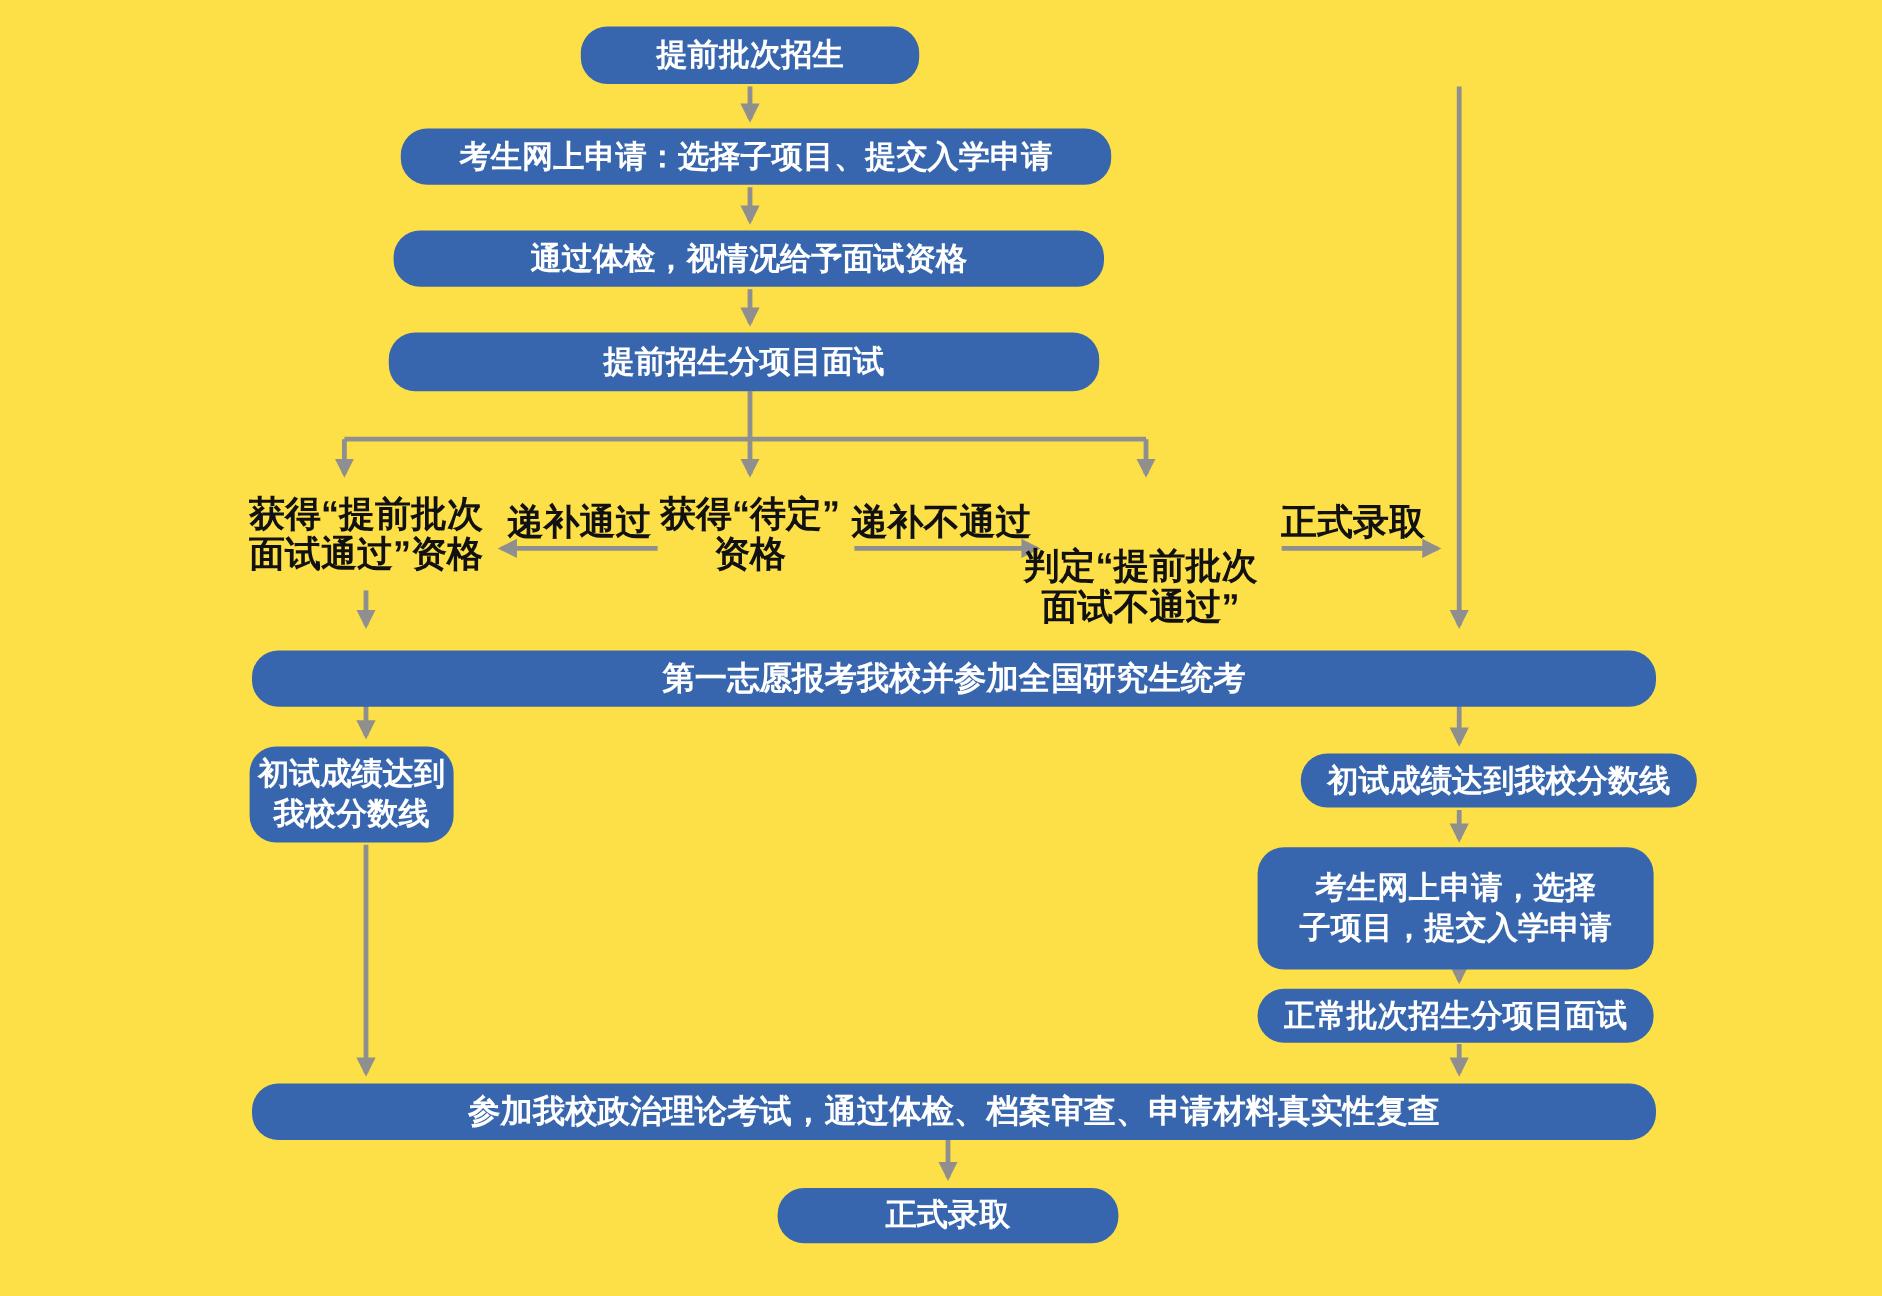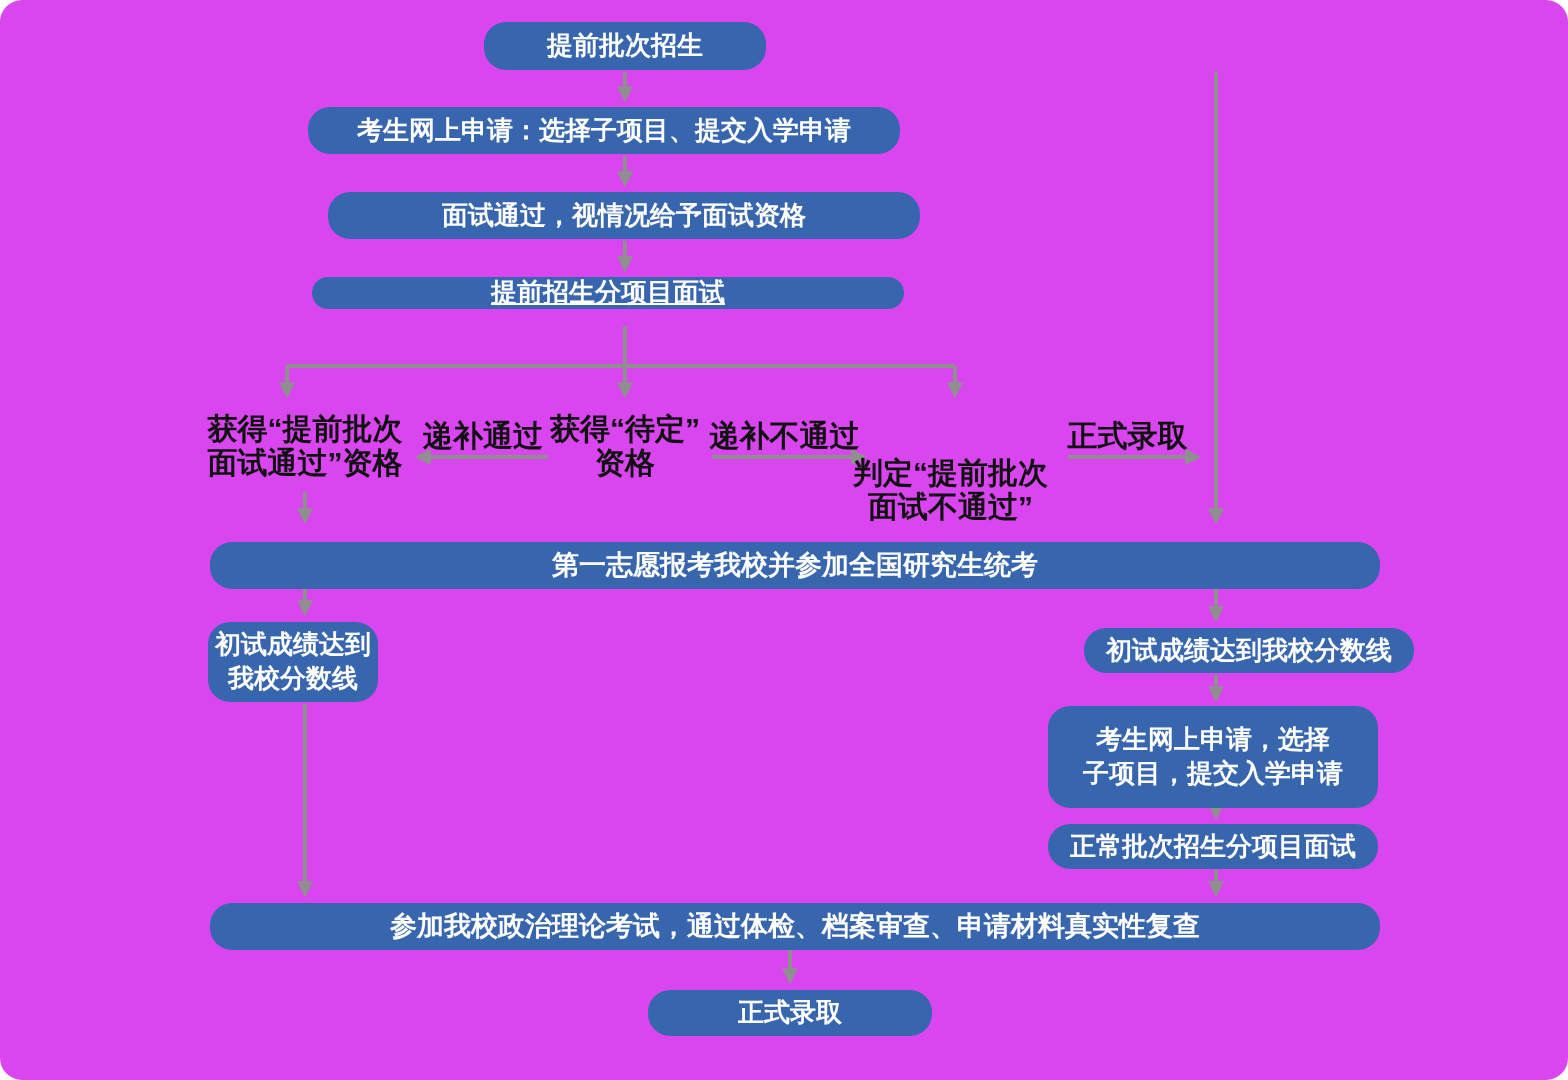--- a/index.html
+++ b/index.html
@@ -1,22 +1,21 @@
 <!DOCTYPE html>
 <html style="--box-blue: #3866AE; --arrow-gray: #8f8f8f; --text-white: #ffffff; --text-black: #111111;"><head>
 <meta charset="utf-8">
 <style>
   html,body{margin:0;padding:0;background:#ffffff;}
   #canvas{
     position:relative;
     width:1568px;height:1080px;
-    background:#d946ef;
+    background:#fde047;
     font-family:"Liberation Sans","DejaVu Sans",sans-serif;
     overflow:hidden;
-    border-radius:22px;
   }
   #arrows{position:absolute;left:0;top:0;width:1568px;height:1080px;z-index:0;pointer-events:none;}
   #arrows path{stroke:var(--arrow-gray,#8f8f8f);stroke-width:4;fill:none;}
   .node{
     position:absolute;z-index:1;
     background:var(--box-blue,#3866AE);
     color:var(--text-white,#ffffff);
     border-radius:22px;
     display:flex;align-items:center;justify-content:center;
     text-align:center;
@@ -69,25 +68,25 @@
     <path d="M1216 675 V699" marker-end="url(#ah)"></path>
     <path d="M1216 796 V817" marker-end="url(#ah)"></path>
     <path d="M1216 870 V894" marker-end="url(#ah)"></path>
 
     <path d="M790 950 V981" marker-end="url(#ah)"></path>
   </svg>
 
   <div class="node" style="left:484px;top:22px;width:282px;height:48px;">提前批次招生</div>
 
 
-  <div class="node" style="left:308px;top:107px;width:592px;height:47px;text-align:right;">考生网上申请：选择子项目、提交入学申请</div>
+  <div class="node" style="left:334px;top:107px;width:592px;height:47px;text-align:right;">考生网上申请：选择子项目、提交入学申请</div>
 
-  <div class="node" style="left:328px;top:192px;width:592px;height:47px;">面试通过，视情况给予面试资格</div>
+  <div class="node" style="left:328px;top:192px;width:592px;height:47px;">通过体检，视情况给予面试资格</div>
 
-  <div class="node" style="left:312px;top:277px;width:592px;height:32px;text-decoration:underline;">提前招生分项目面试</div>
+  <div class="node" style="left:324px;top:277px;width:592px;height:49px;">提前招生分项目面试</div>
 
   <div class="label" style="left:205px;top:412px;width:200px;">获得“提前批次
 面试通过”资格</div>
 
   <div class="label" style="left:413px;top:419px;width:140px;">递补通过</div>
 
   <div class="label" style="left:545px;top:412px;width:160px;">获得“待定”
 资格</div>
 
   <div class="label" style="left:702px;top:419px;width:165px;">递补不通过</div>

